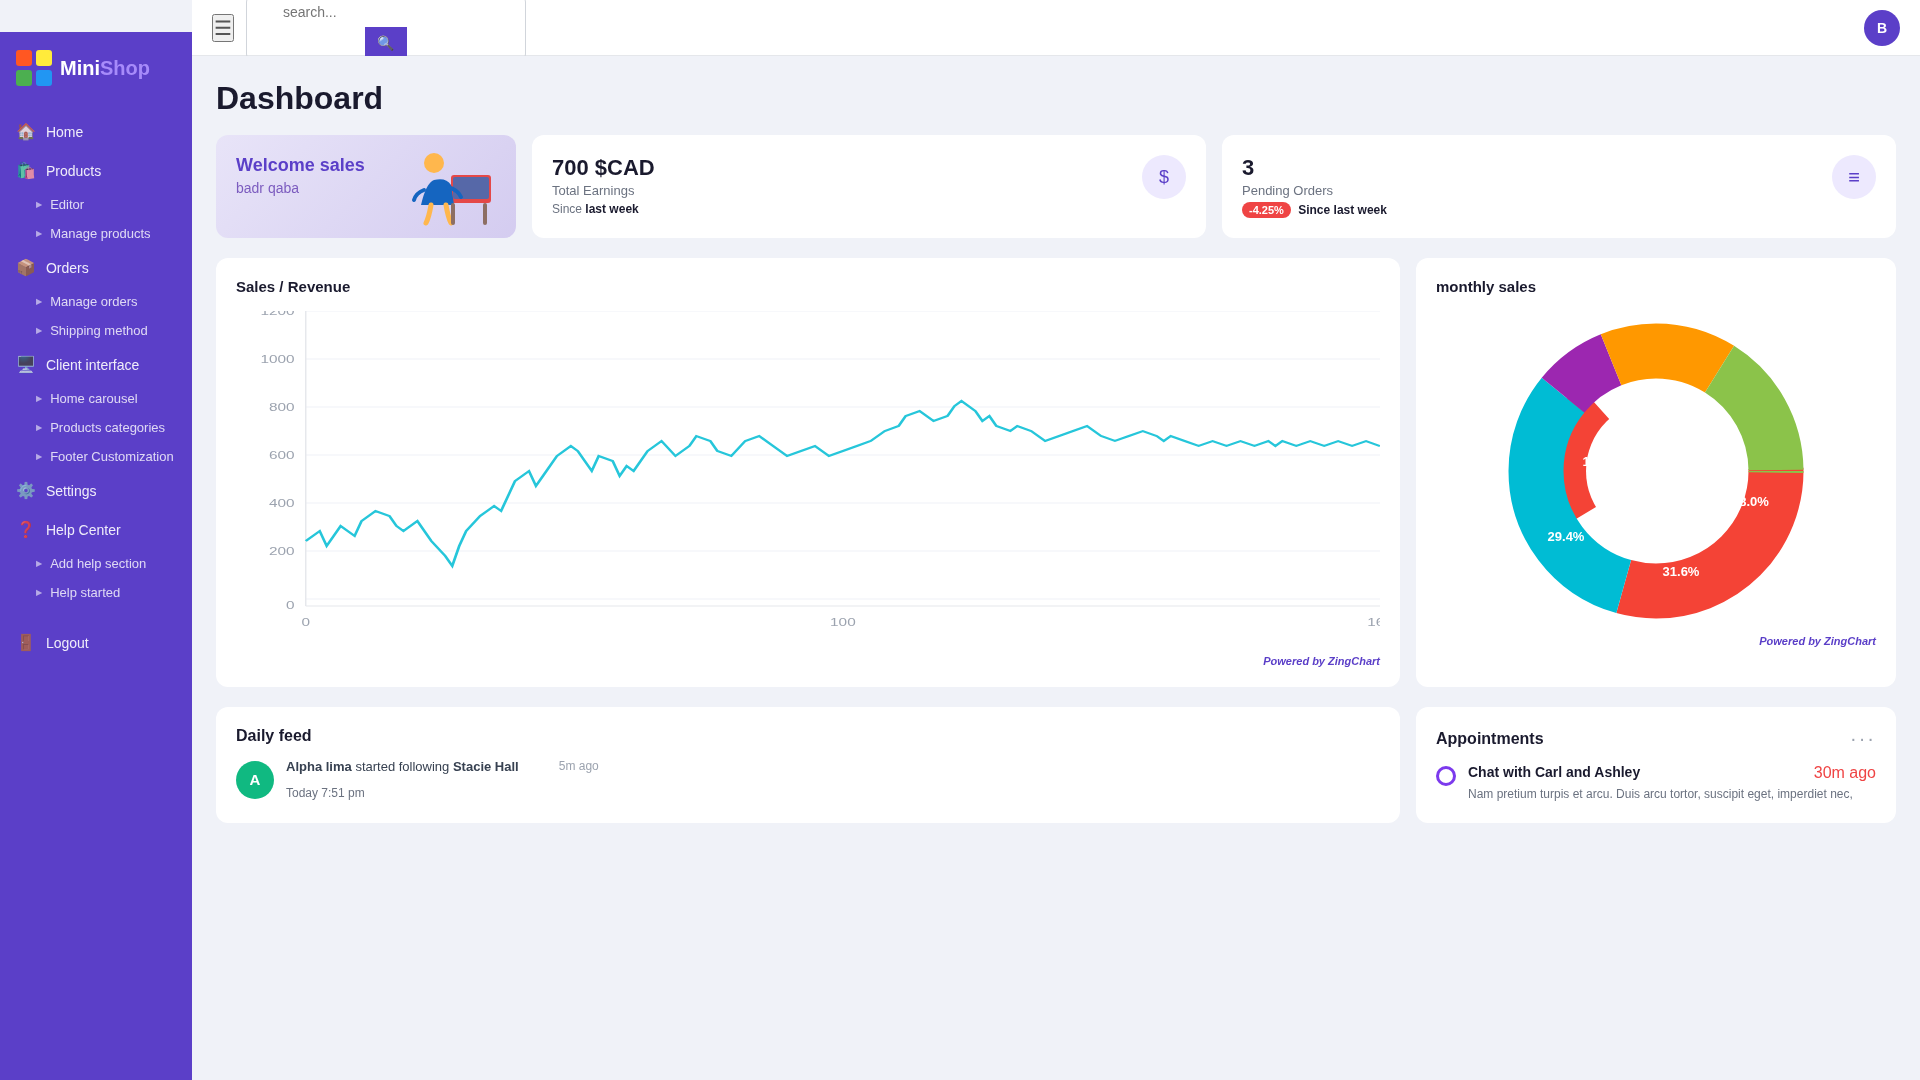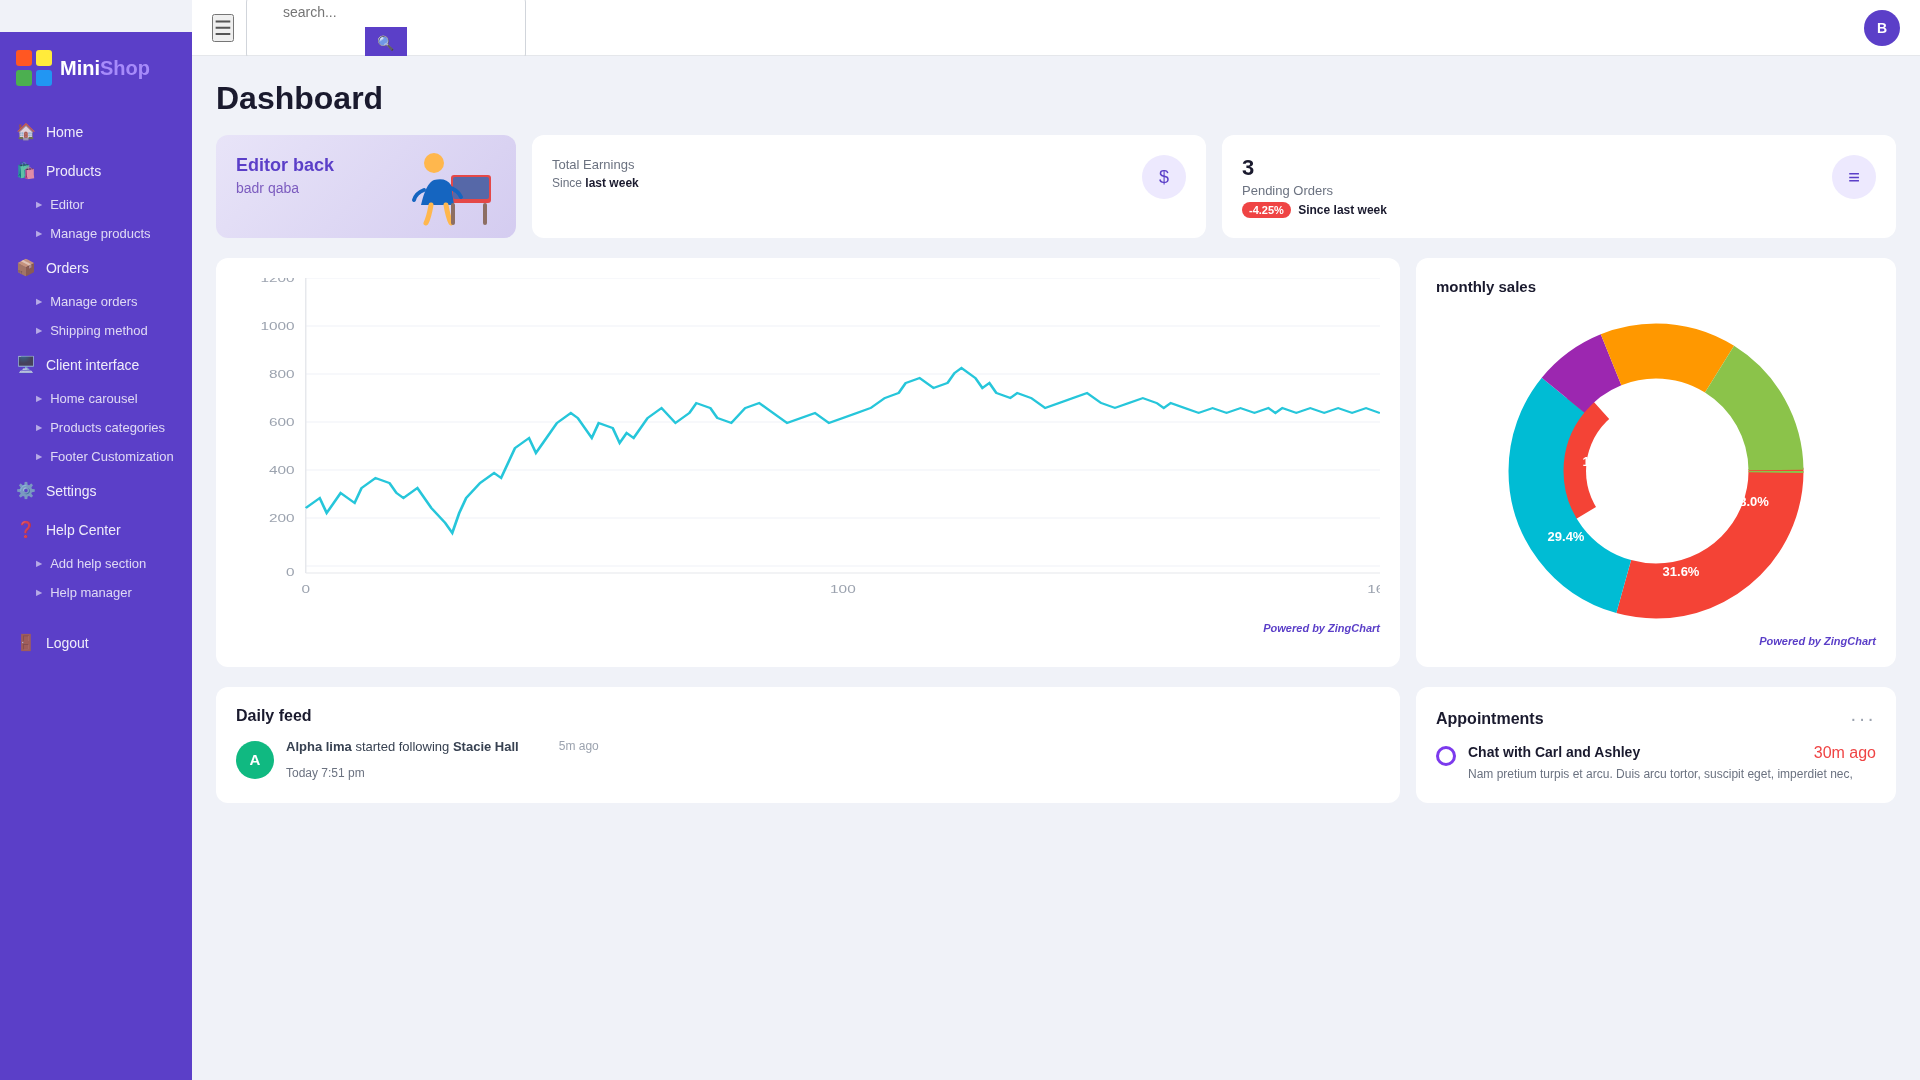--- a/index.html
+++ b/index.html
@@ -296,21 +296,21 @@
     </div>
 
     <div class="nav-item">
       <span class="nav-icon">❓</span>
       <span>Help Center</span>
     </div>
     <div class="nav-sub-item">
       <span>Add help section</span>
     </div>
     <div class="nav-sub-item">
-      <span>Help manager</span>
+      <span>Help started</span>
     </div>
 
     <div class="nav-item" style="margin-top:16px;">
       <span class="nav-icon">🚪</span>
       <span>Logout</span>
     </div>
   </nav>
 </div>
 
 <div id="main-area">
@@ -326,21 +326,21 @@
     </div>
   </div>
 
   <div id="content">
     <h1 class="page-title">Dashboard</h1>
 
     <div class="stats-row">
 
       <div class="stat-card welcome-card">
         <div class="welcome-text">
-          <h3>Editor back</h3>
+          <h3>Welcome sales</h3>
           <p>badr qaba</p>
         </div>
 
         <div class="welcome-illustration">
           <svg width="110" height="100" viewBox="0 0 110 100">
 
             <rect x="55" y="40" width="40" height="28" rx="3" fill="#e53935" opacity="0.9"></rect>
             <rect x="57" y="42" width="36" height="22" rx="2" fill="#1976d2" opacity="0.7"></rect>
 
             <circle cx="38" cy="28" r="10" fill="#ffb74d"></circle>
@@ -353,20 +353,21 @@
             <path d="M52 52 Q62 55 65 62" stroke="#1565c0" stroke-width="4" fill="none" stroke-linecap="round"></path>
 
             <rect x="55" y="68" width="4" height="22" rx="2" fill="#8d6e63"></rect>
             <rect x="87" y="68" width="4" height="22" rx="2" fill="#8d6e63"></rect>
           </svg>
         </div>
       </div>
 
       <div class="stat-card">
         <div class="stat-info">
+          <div class="stat-amount">700 $CAD</div>
           <div class="stat-label">Total Earnings</div>
           <div class="stat-sub">
             Since <strong>last week</strong>
           </div>
         </div>
         <div class="stat-icon-circle">
           <span>$</span>
         </div>
       </div>
 
@@ -381,20 +382,21 @@
         </div>
         <div class="stat-icon-circle">
           <span style="font-size:20px;">≡</span>
         </div>
       </div>
     </div>
 
     <div class="charts-row">
 
       <div class="chart-card">
+        <div class="chart-title">Sales / Revenue</div>
         <div class="line-chart-container">
           <svg width="100%" height="100%" viewBox="0 0 820 340" preserveAspectRatio="none">
 
             <line x1="50" y1="0" x2="820" y2="0" stroke="#f0f2f8" stroke-width="1"></line>
             <line x1="50" y1="48" x2="820" y2="48" stroke="#f0f2f8" stroke-width="1"></line>
             <line x1="50" y1="96" x2="820" y2="96" stroke="#f0f2f8" stroke-width="1"></line>
             <line x1="50" y1="144" x2="820" y2="144" stroke="#f0f2f8" stroke-width="1"></line>
             <line x1="50" y1="192" x2="820" y2="192" stroke="#f0f2f8" stroke-width="1"></line>
             <line x1="50" y1="240" x2="820" y2="240" stroke="#f0f2f8" stroke-width="1"></line>
             <line x1="50" y1="288" x2="820" y2="288" stroke="#f0f2f8" stroke-width="1"></line>

